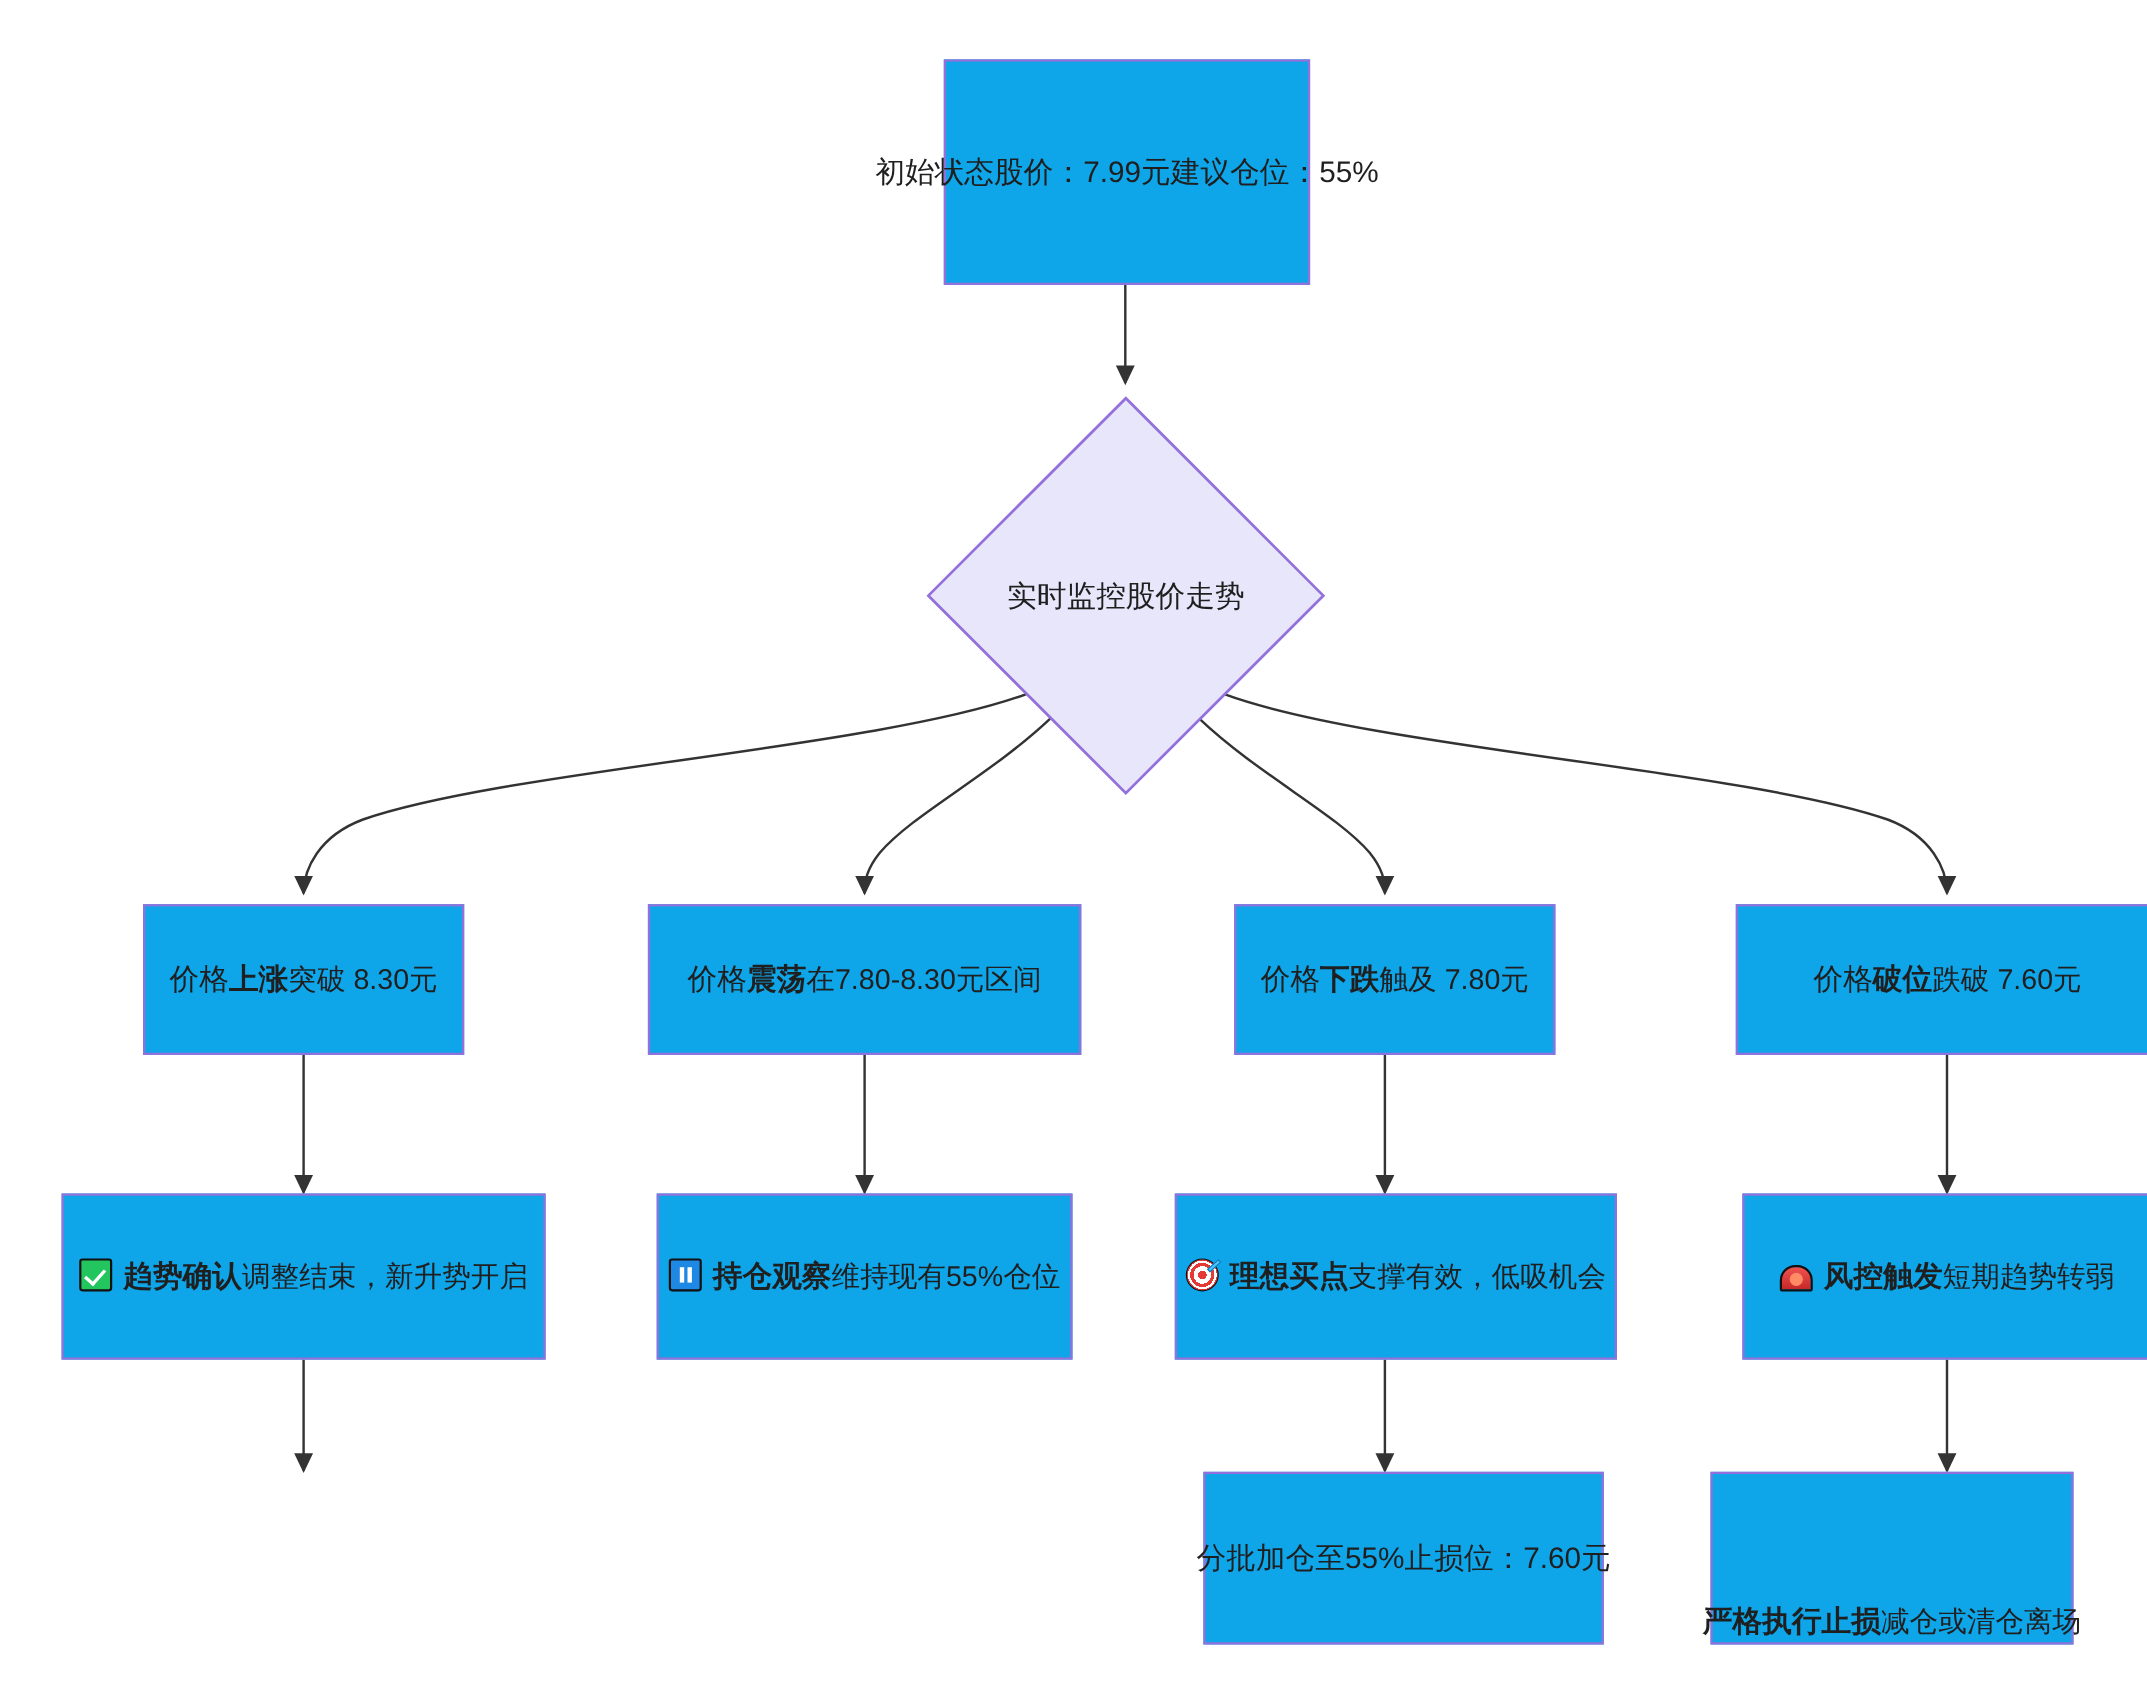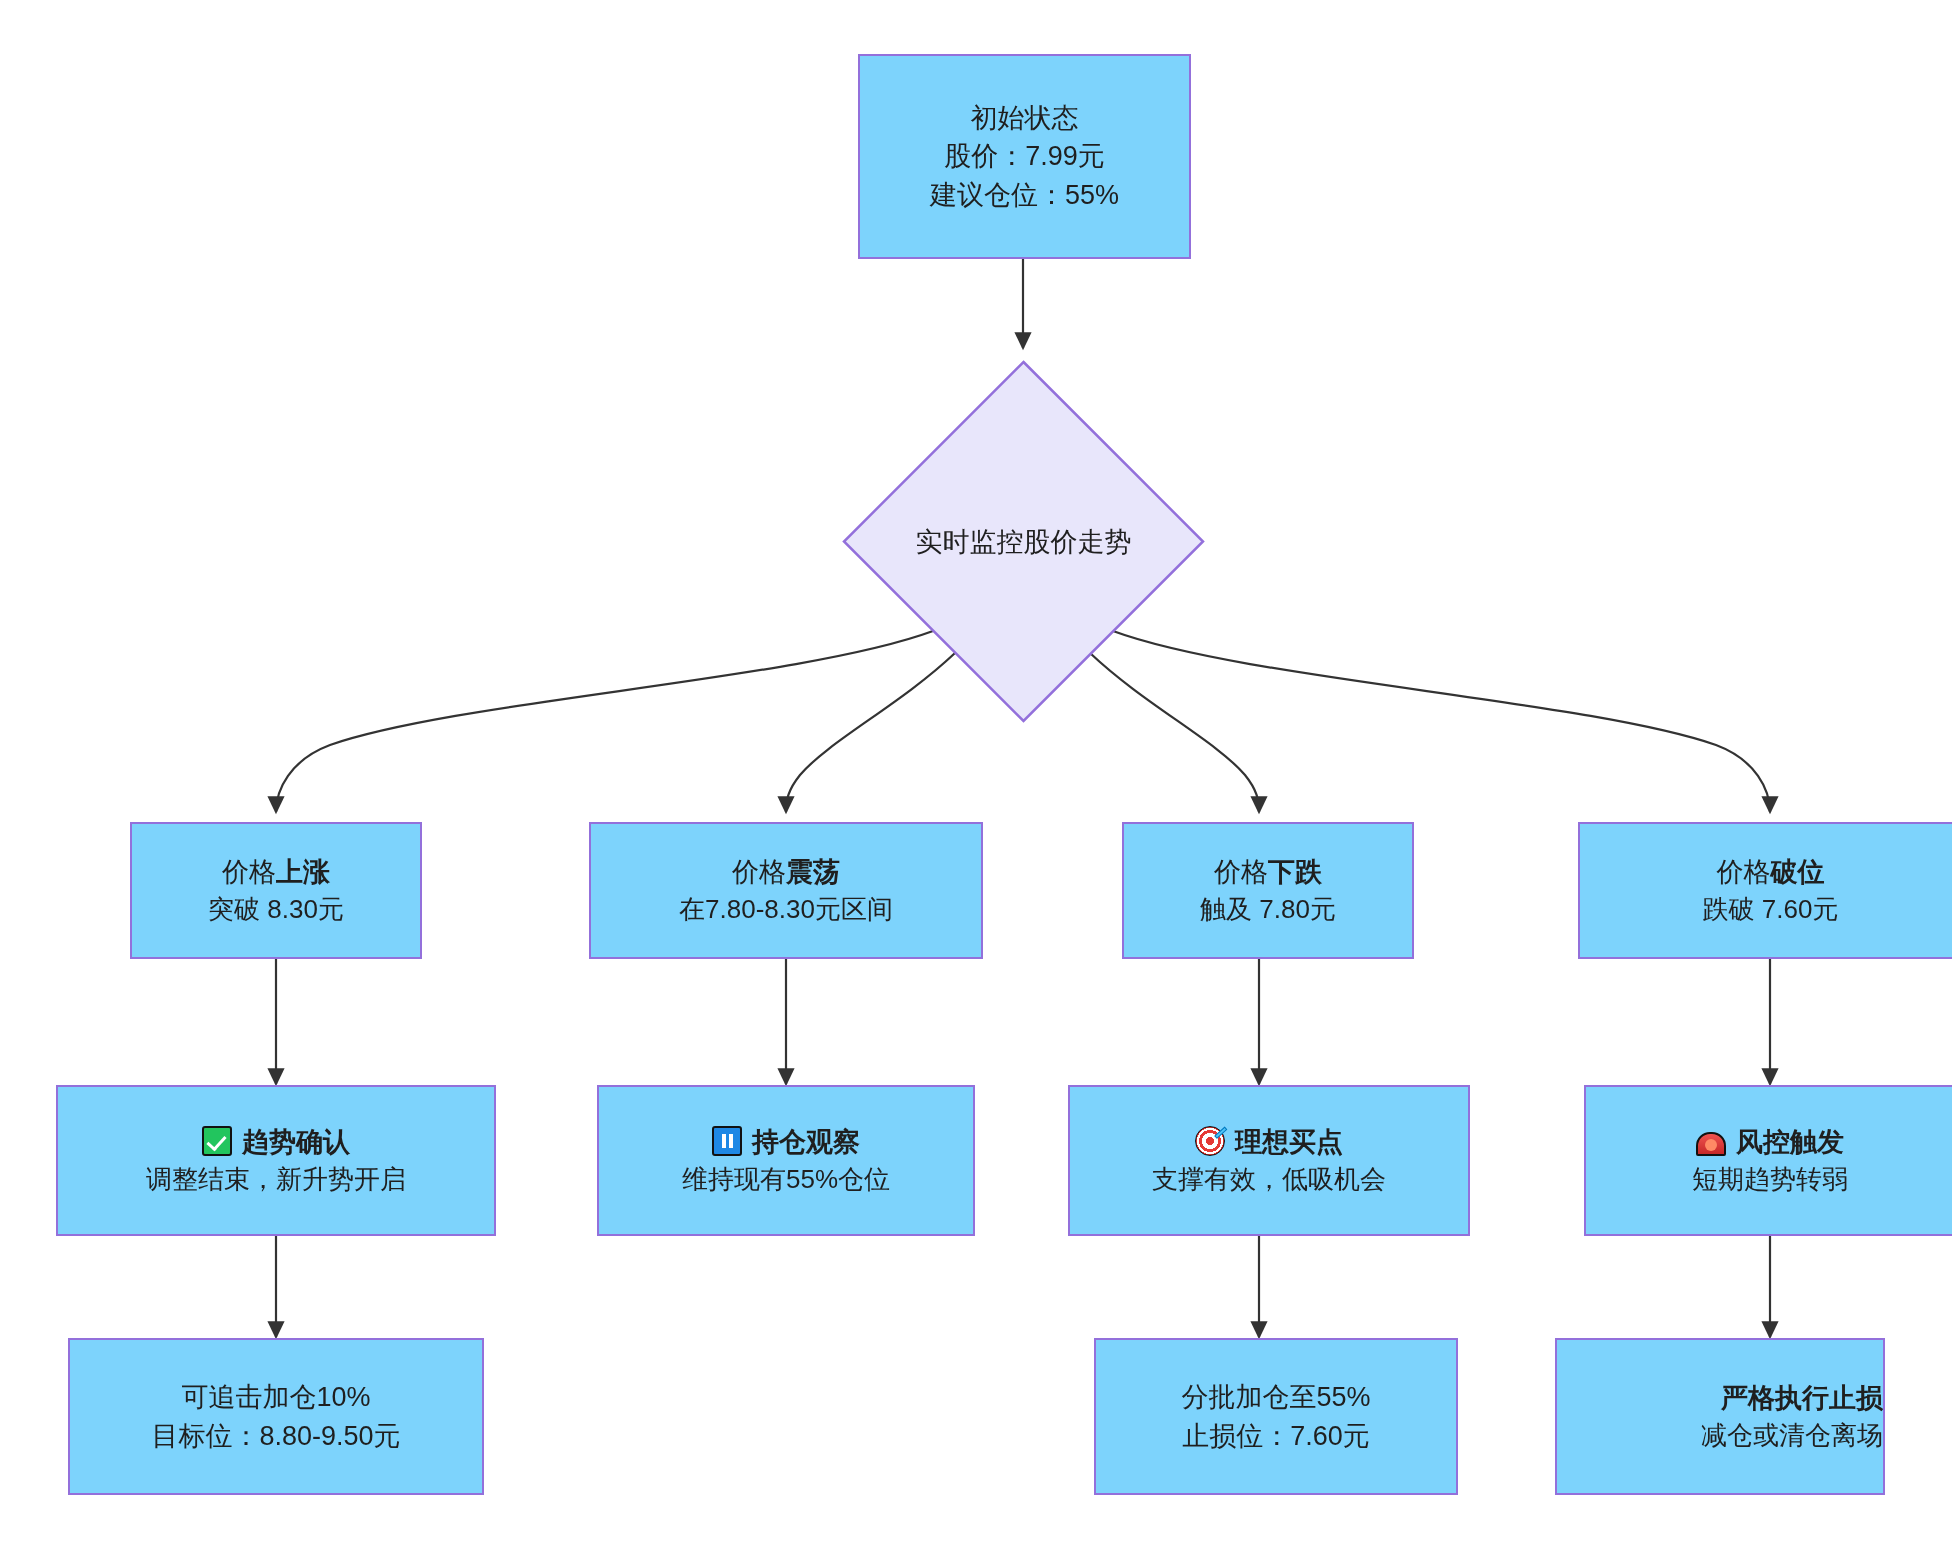--- a/index.html
+++ b/index.html
@@ -21,24 +21,24 @@
     position: absolute;
     left: 0;
     top: 0;
     width: 1952px;
     height: 1548px;
     pointer-events: none;
   }
   .node {
     position: absolute;
     box-sizing: border-box;
-    background: #7dd3fc;
+    background: #0ea5e9;
     border: 2px solid #9370DB;
     display: flex;
-    flex-direction: column;
+    flex-direction: row;
     align-items: center;
     justify-content: center;
     text-align: center;
     color: #1f1f1f;
     font-size: 27px;
     line-height: 1.42;
     z-index: 2;
   }
   .node .line {
     white-space: nowrap;
@@ -236,24 +236,20 @@
   <div class="node" style="left:1068px; top:1085px; width:402px; height:151px;">
     <div class="line strong"><span class="ico ico-target"></span><span>理想买点</span></div>
     <div class="line sub">支撑有效，低吸机会</div>
   </div>
 
   <div class="node" style="left:1584px; top:1085px; width:372px; height:151px;">
     <div class="line strong"><span class="ico ico-siren"></span><span>风控触发</span></div>
     <div class="line sub">短期趋势转弱</div>
   </div>
 
-  <div class="node" style="left:68px; top:1338px; width:416px; height:157px;">
-    <div class="line">可追击加仓10%</div>
-    <div class="line">目标位：8.80-9.50元</div>
-  </div>
 
   <div class="node" style="left:1094px; top:1338px; width:364px; height:157px;">
     <div class="line">分批加仓至55%</div>
     <div class="line">止损位：7.60元</div>
   </div>
 
   <div class="node" style="left:1555px; top:1338px; width:330px; height:157px;align-items:flex-end;">
     <div class="line strong">严格执行止损</div>
     <div class="line sub">减仓或清仓离场</div>
   </div>

